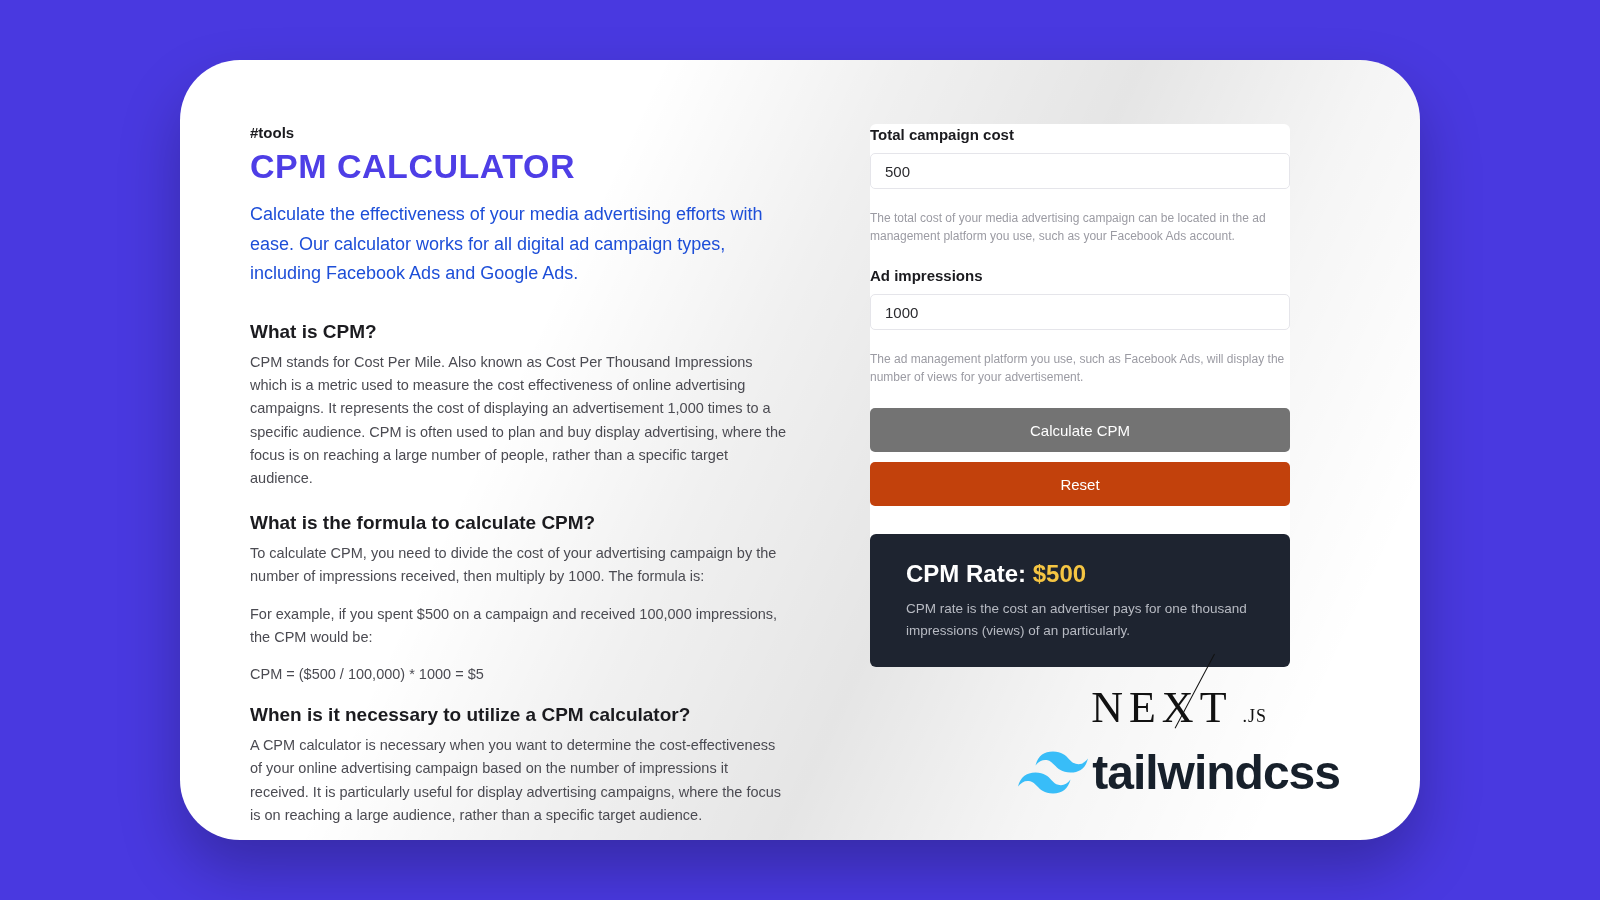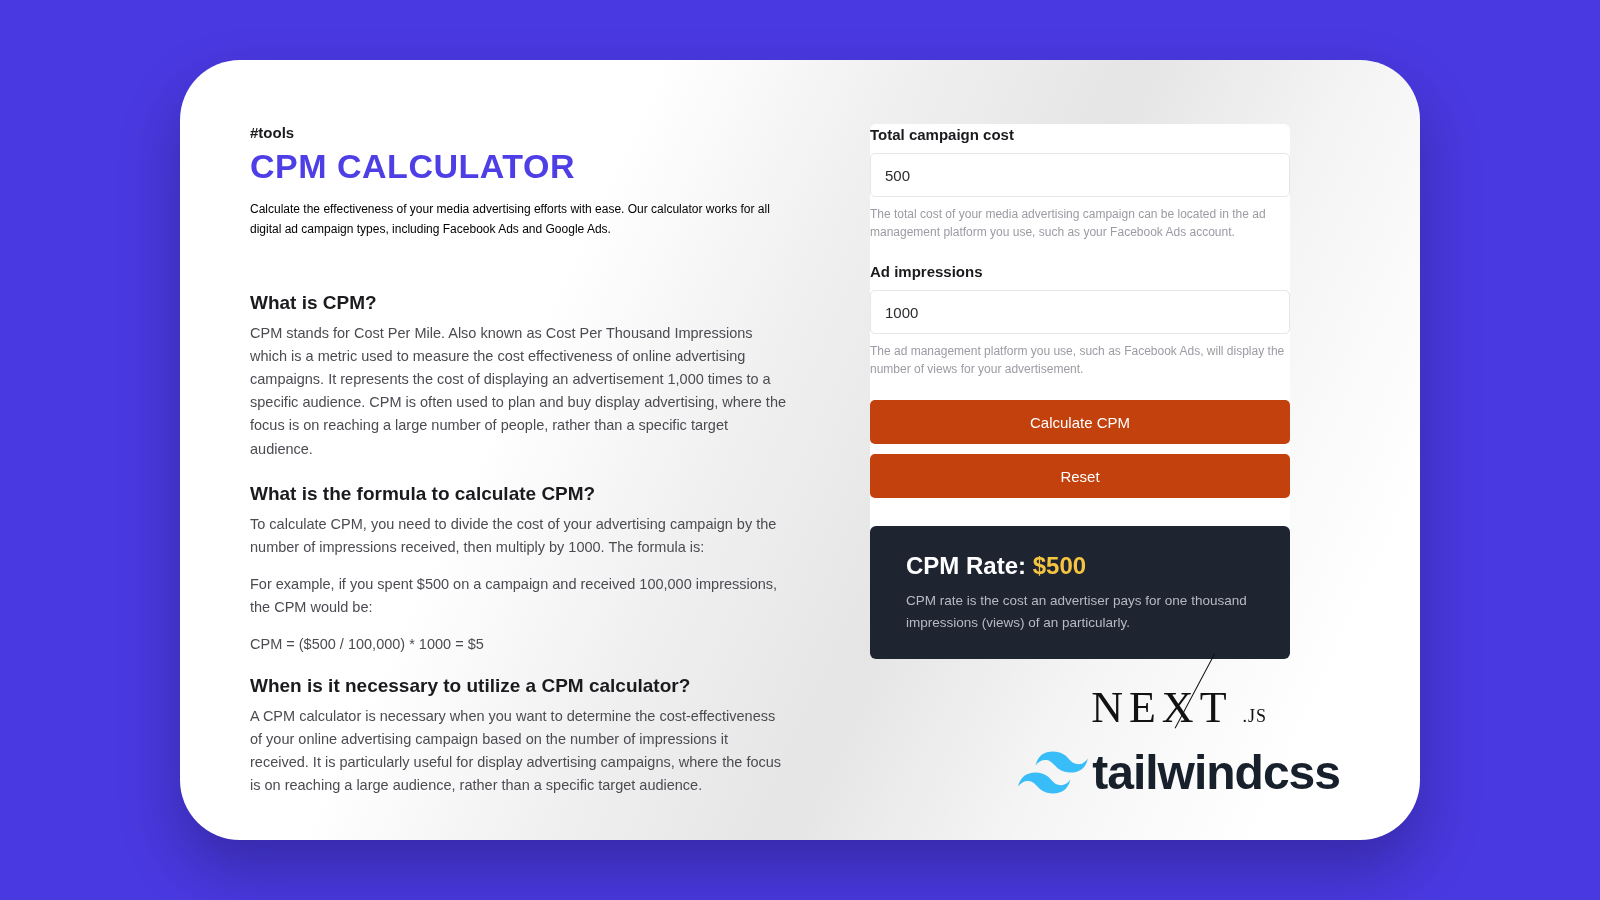--- a/index.html
+++ b/index.html
@@ -57,24 +57,24 @@
   }
   .title {
     font-size: 34px;
     font-weight: 800;
     letter-spacing: 0.5px;
     color: #4e3ee6;
     margin-bottom: 14px;
     text-transform: uppercase;
   }
   .intro {
-    font-size: 12px;
+    font-size: 18px;
     line-height: 1.65;
-    color: #000000;
-    margin-bottom: 52px;
+    color: #1d4ed8;
+    margin-bottom: 32px;
     max-width: 520px;
   }
   .section-h {
     font-size: 19px;
     font-weight: 700;
     color: #1b1b1f;
     margin-bottom: 8px;
   }
   .section-p {
     font-size: 14.5px;
@@ -97,48 +97,48 @@
     padding: 2px 0 0 0;
   }
   .field-label {
     font-size: 15px;
     font-weight: 700;
     color: #1b1b1f;
     margin-bottom: 10px;
   }
   .input {
     width: 100%;
-    height: 44px;
+    height: 36px;
     border: 1px solid #e5e5ea;
     background: #fff;
     border-radius: 5px;
     padding: 0 14px;
     font-size: 15px;
     color: #2b2b2f;
     outline: none;
-    margin-bottom: 8px;
+    margin-bottom: 20px;
   }
   .help {
     font-size: 12px;
     line-height: 1.5;
     color: #9b9ba3;
     margin-bottom: 22px;
   }
   .btn {
     width: 100%;
     height: 44px;
     border: none;
     border-radius: 5px;
     font-size: 15px;
     font-weight: 500;
     cursor: pointer;
     margin-bottom: 10px;
   }
   .btn-primary {
-    background: #c2410c;
+    background: #737373;
     color: #fff;
   }
   .btn-dark {
     background: #c2410c;
     color: #fff;
   }
   .result {
     background: #1e2430;
     border-radius: 6px;
     padding: 26px 36px;

